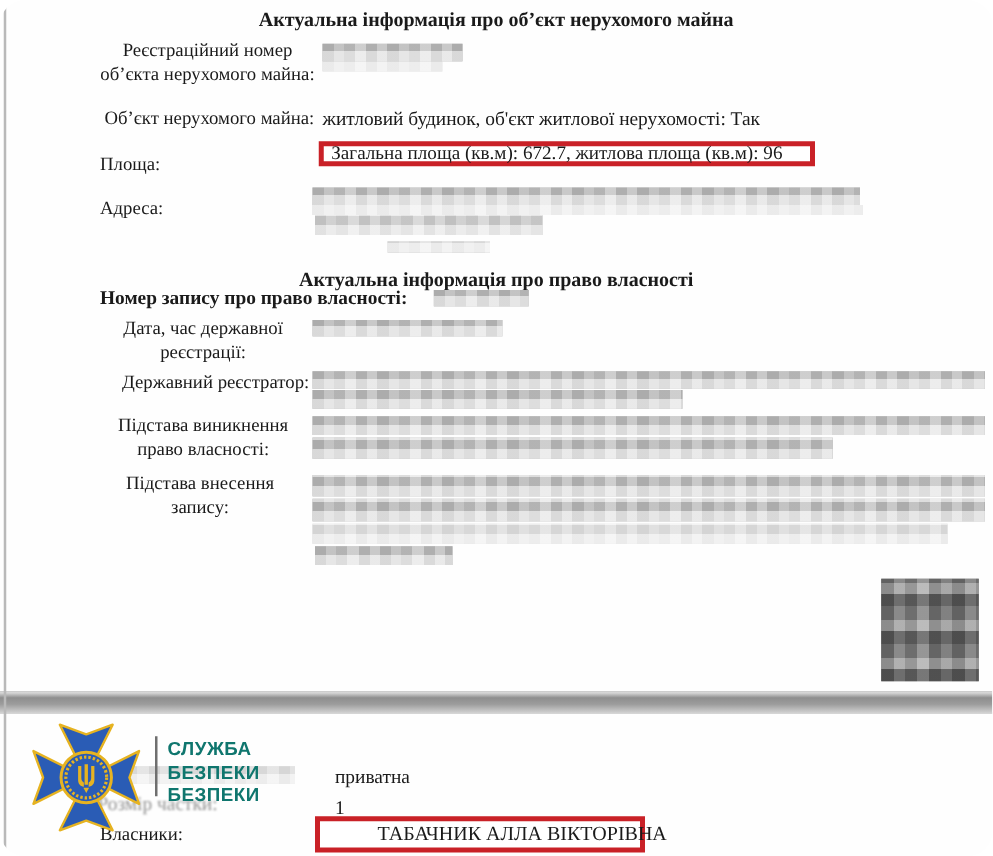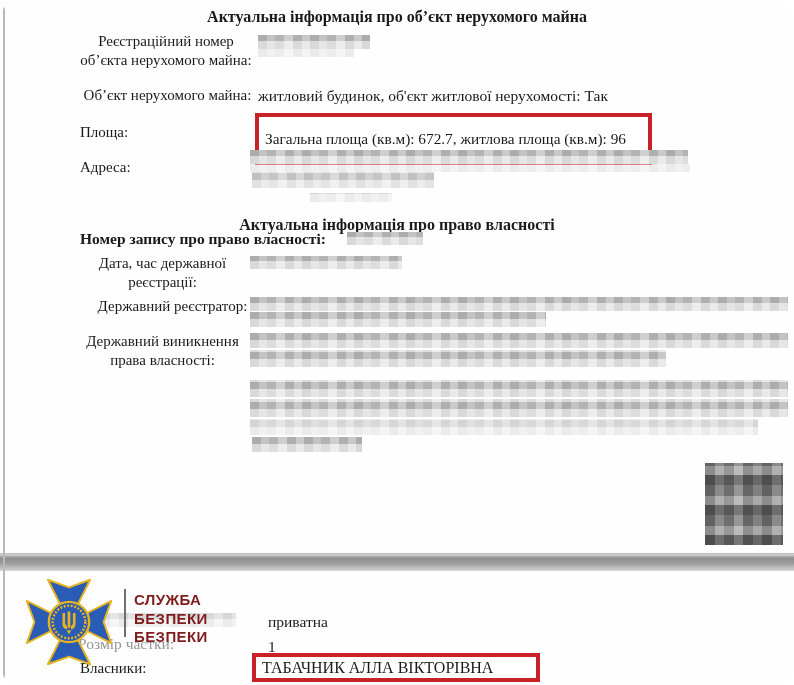--- a/index.html
+++ b/index.html
@@ -40,21 +40,21 @@
       repeating-linear-gradient(90deg, #6f6f6f 0 10px, #9d9d9d 10px 19px, #7d7d7d 19px 29px, #ababab 29px 38px, #737373 38px 48px, #939393 48px 57px);
   }
   .red-box{
     border:4px solid #c92127;background:#ffffff;box-sizing:border-box;
     display:flex;align-items:center;
   }
   .red-box .inner{font-size:15.3px;white-space:nowrap;padding:0 6px;}
   .sbu-text{
     font-family:"Liberation Sans","DejaVu Sans",sans-serif;
     font-weight:bold;font-size:15px;line-height:18.6px;letter-spacing:.4px;
-    color:#7f1d1d;z-index:2;
+    color:#0f766e;z-index:2;
   }
   .vline{width:2px;background:#6f6f6f;z-index:2;}
   .faded-label{color:#949494;filter:blur(.7px);font-size:15.5px;z-index:1;}
   .h2{left:0;width:794px;text-align:center;font-weight:bold;font-size:16px;}
 </style>
 </head>
 <body>
 
 <div class="screen">
 
@@ -63,21 +63,21 @@
     <div class="abs doc-title">Актуальна інформація про об’єкт нерухомого майна</div>
 
     <div class="abs lbl" style="left:80px;top:32px;width:172px;">Реєстраційний номер об’єкта нерухомого майна:</div>
     <div class="abs px" style="left:258px;top:35px;width:112px;height:14px;"></div>
     <div class="abs px light" style="left:258px;top:49px;width:96px;height:8px;"></div>
 
     <div class="abs lbl" style="left:80px;top:86px;width:175px;font-family:Liberation Serif, serif;">Об’єкт нерухомого майна:</div>
     <div class="abs val" style="left:258px;top:86px;width:520px;">житловий будинок, об'єкт житлової нерухомості: Так</div>
 
     <div class="abs lbl" style="left:80px;top:123px;font-family:Liberation Serif, serif;">Площа:</div>
-    <div class="abs red-box" style="left:255px;top:113px;width:397px;height:52px;">
+    <div class="abs red-box" style="left:255px;top:113px;width:397px;height:20px;">
       <span class="inner">Загальна площа (кв.м): 672.7, житлова площа (кв.м): 96</span>
     </div>
 
     <div class="abs lbl" style="left:80px;top:158px;">Адреса:</div>
     <div class="abs px" style="left:250px;top:150px;width:438px;height:14px;"></div>
     <div class="abs px light" style="left:250px;top:164px;width:440px;height:8px;"></div>
     <div class="abs px mid" style="left:252px;top:172px;width:182px;height:16px;"></div>
 
     <div class="abs px light" style="left:310px;top:193px;width:82px;height:9px;"></div>
     <div class="abs h2" style="top:204px;margin-top:12px;">Актуальна інформація про право власності</div>
@@ -85,24 +85,25 @@
     <div class="abs bold-line" style="left:80px;top:230px;">Номер запису про право власності:</div>
     <div class="abs px" style="left:347px;top:232px;width:76px;height:13px;"></div>
 
     <div class="abs lbl" style="left:80px;top:254px;width:165px;">Дата, час державної реєстрації:</div>
     <div class="abs px" style="left:250px;top:256px;width:152px;height:13px;"></div>
 
     <div class="abs lbl" style="left:80px;top:297px;width:185px;">Державний реєстратор:</div>
     <div class="abs px" style="left:250px;top:297px;width:538px;height:14px;"></div>
     <div class="abs px" style="left:250px;top:312px;width:296px;height:15px;"></div>
 
-    <div class="abs lbl" style="left:80px;top:332px;width:165px;">Державний виникнення права власності:</div>
+    <div class="abs lbl" style="left:80px;top:332px;width:165px;">Підстава виникнення право власності:</div>
     <div class="abs px" style="left:250px;top:333px;width:538px;height:15px;"></div>
     <div class="abs px" style="left:250px;top:350px;width:416px;height:17px;"></div>
 
+    <div class="abs lbl" style="left:80px;top:378px;width:160px;">Підстава внесення запису:</div>
     <div class="abs px" style="left:250px;top:380px;width:538px;height:17px;"></div>
     <div class="abs px" style="left:250px;top:399px;width:538px;height:18px;"></div>
     <div class="abs px light" style="left:250px;top:419px;width:508px;height:16px;"></div>
     <div class="abs px" style="left:252px;top:437px;width:110px;height:15px;"></div>
 
     <div class="abs qr-px" style="left:705px;top:463px;width:78px;height:82px;"></div>
   </div>
 
   <div class="divider-band"></div>
 
@@ -133,19 +134,19 @@
       <div>БЕЗПЕКИ</div>
     </div>
 
     <div class="abs px light" style="left:84px;top:42px;width:152px;height:14px;z-index:0;"></div>
     <div class="abs faded-label" style="left:78px;top:64px;">Розмір частки:</div>
 
     <div class="abs val" style="left:268px;top:41px;">приватна</div>
     <div class="abs val" style="left:268px;top:66px;">1</div>
 
     <div class="abs lbl" style="left:80px;top:88px;">Власники:</div>
-    <div class="abs red-box" style="left:252px;top:82px;width:288px;height:29px;">
+    <div class="abs red-box" style="left:252px;top:82px;width:264px;height:29px;padding-left:40px;">
       <span class="inner" style="font-size:16px;">ТАБАЧНИК АЛЛА ВІКТОРІВНА</span>
     </div>
   </div>
 
   <div class="left-edge"></div>
 </div>
 
 </body></html>

